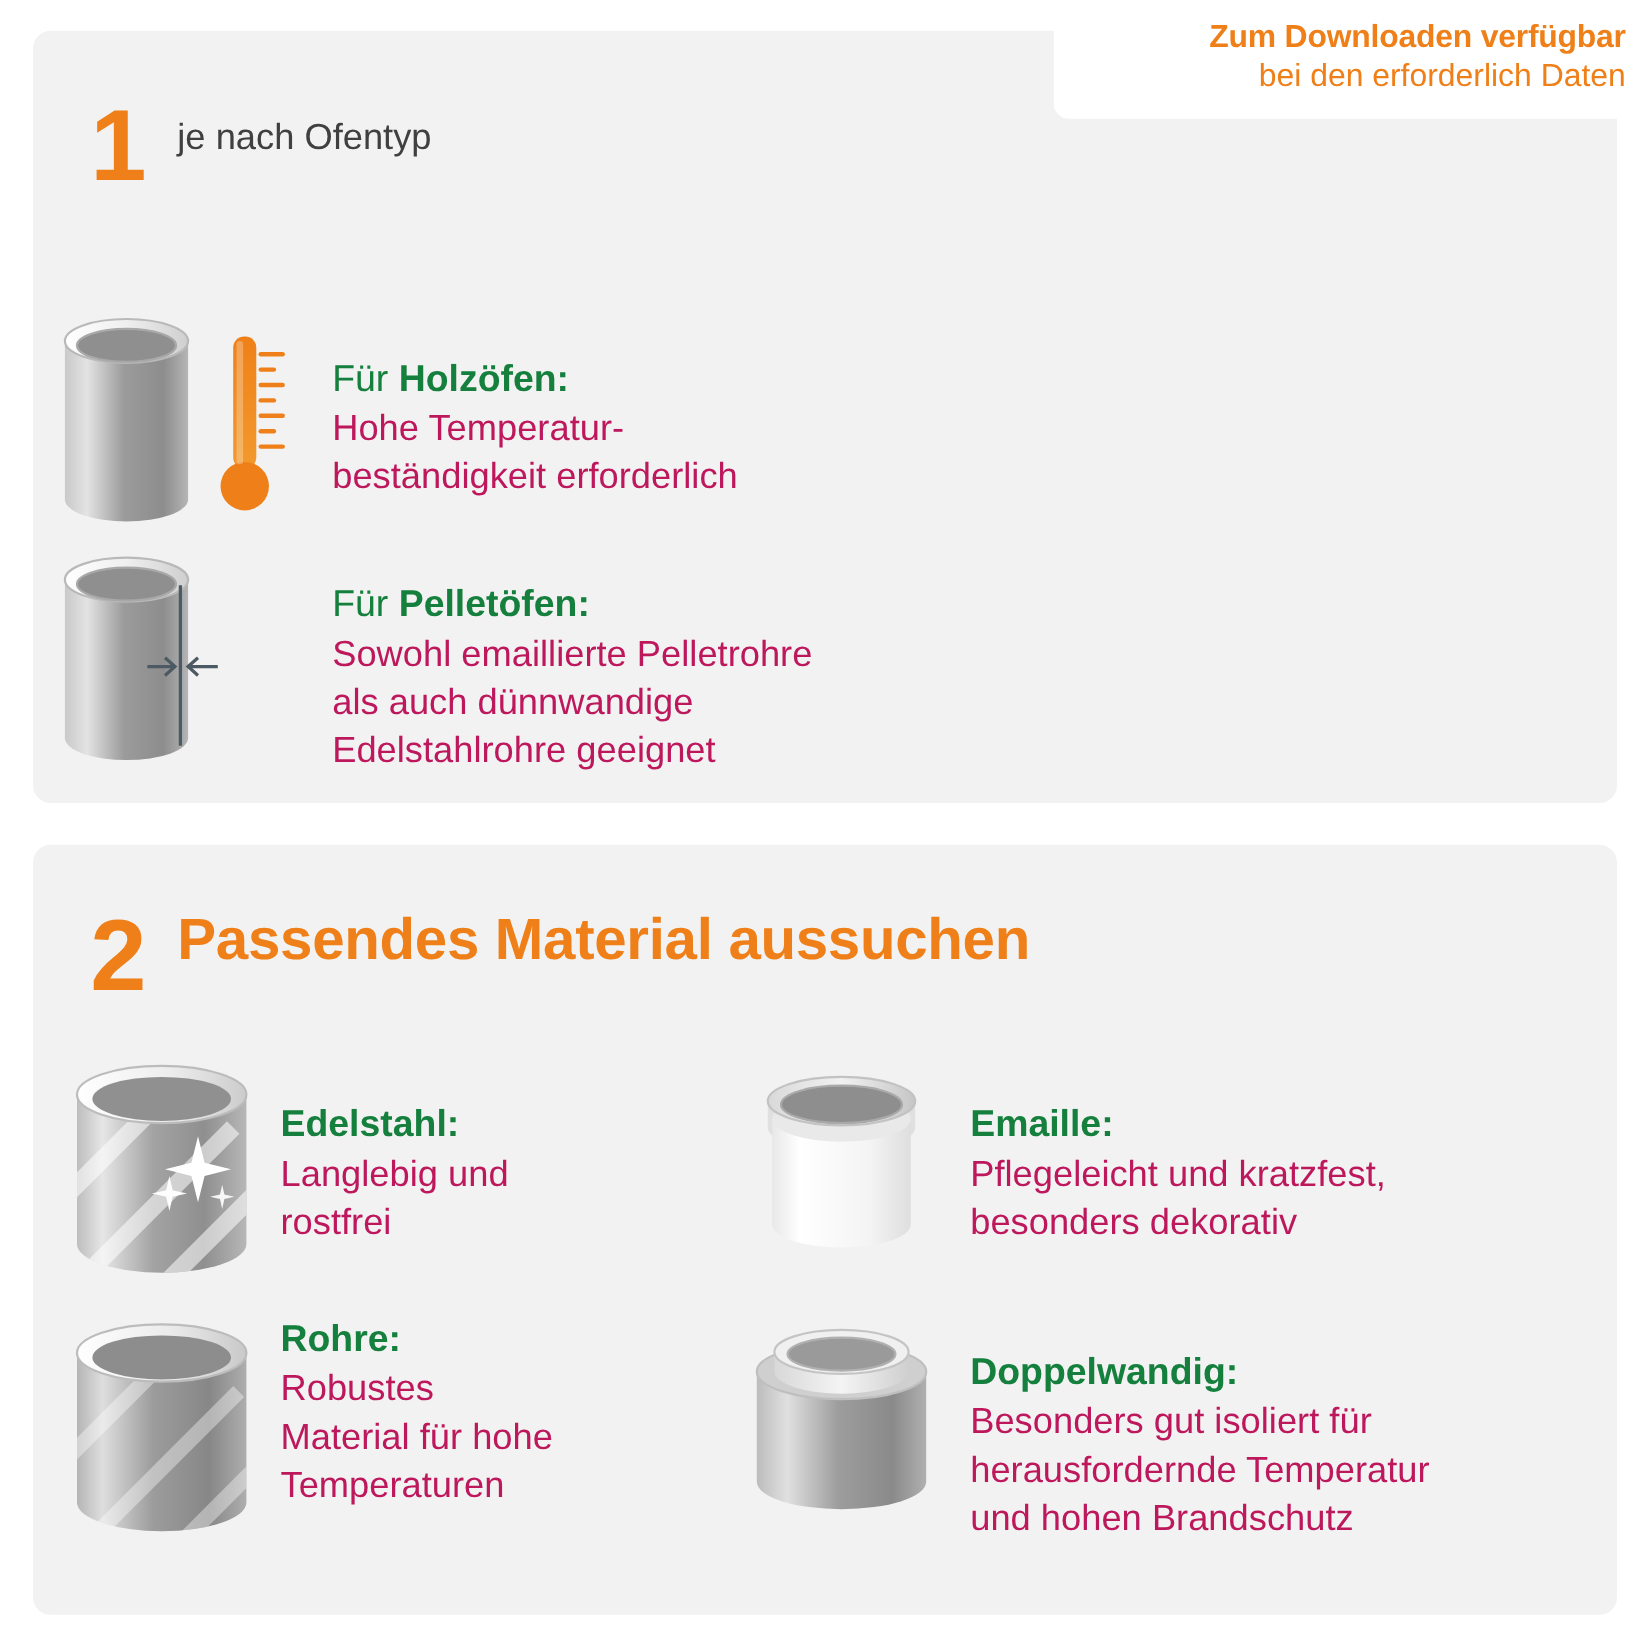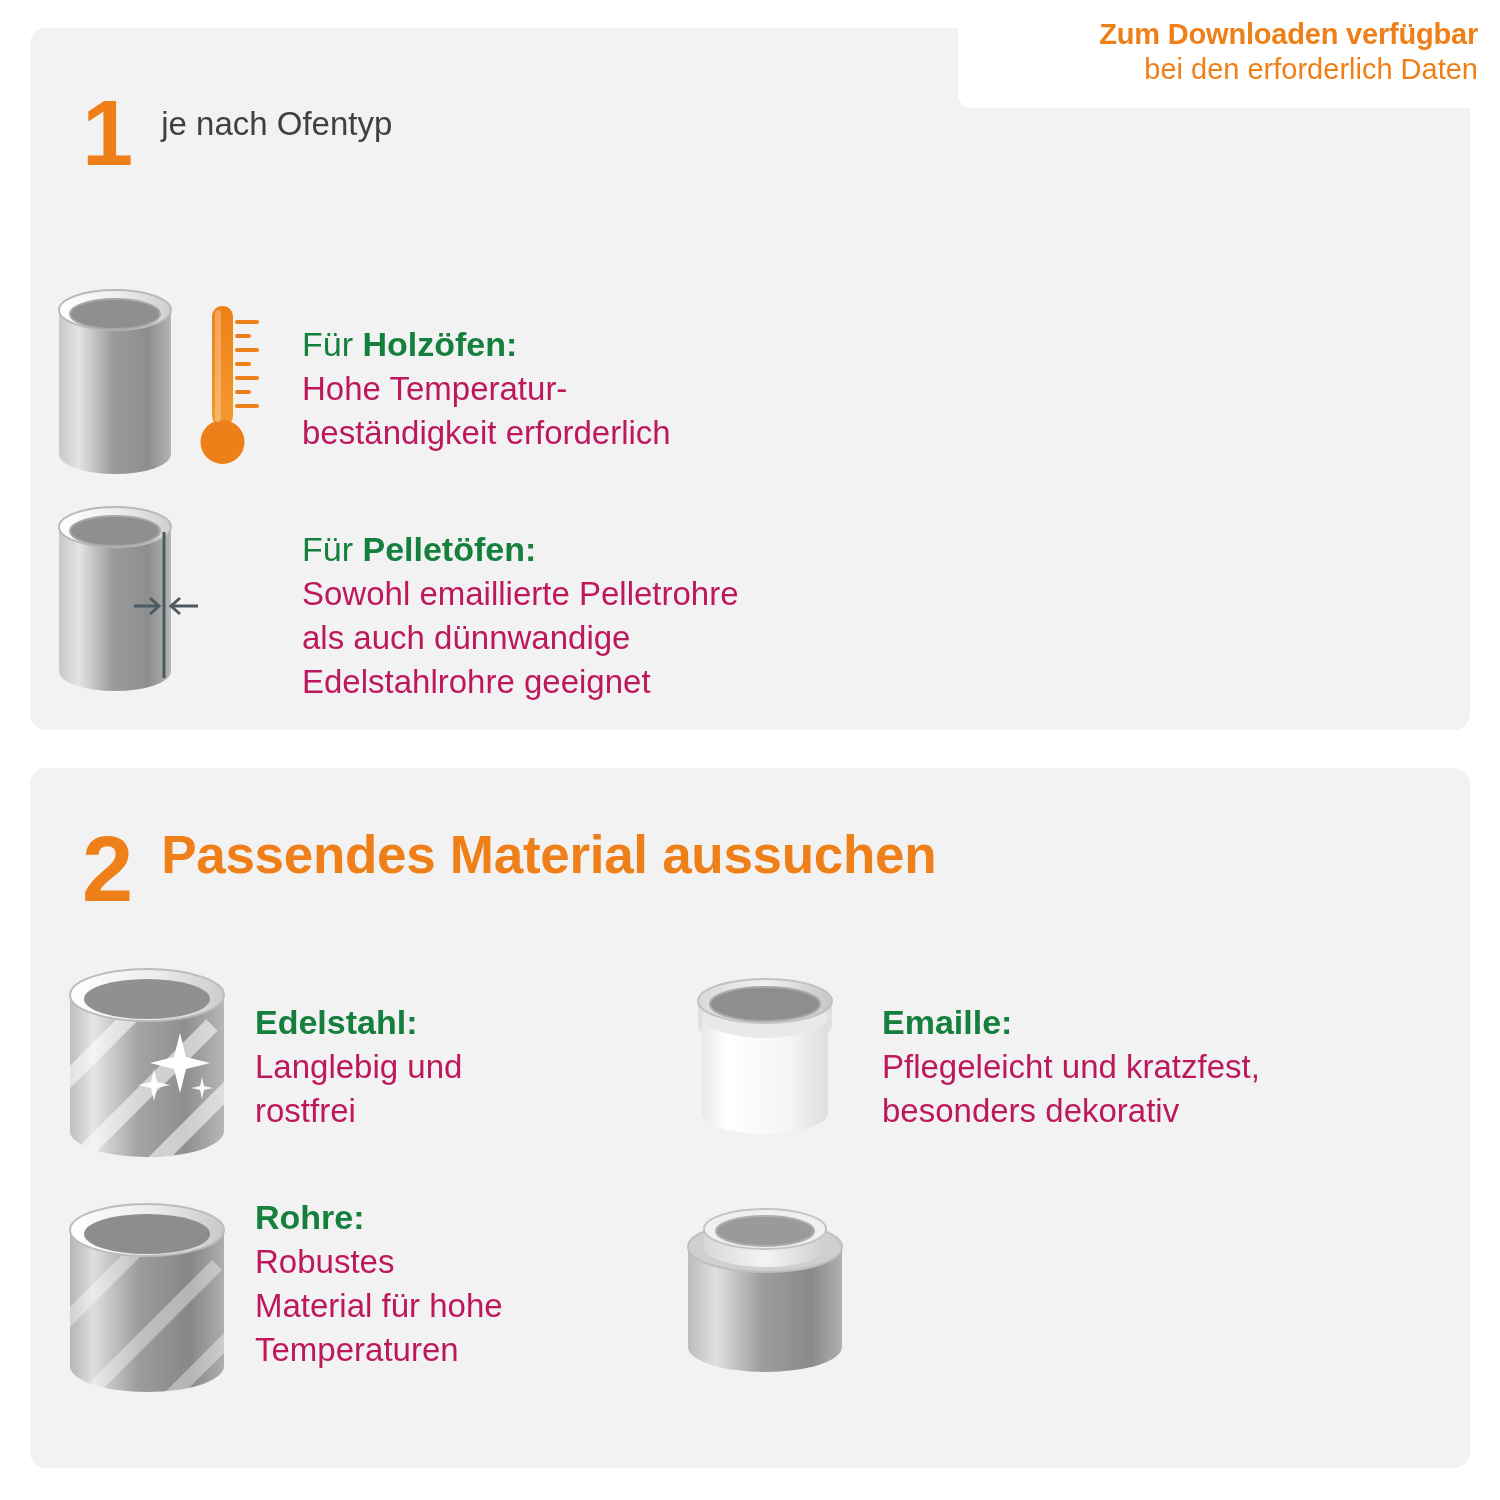--- a/index.html
+++ b/index.html
@@ -383,19 +383,27 @@
         </linearGradient>
       </defs>
       <path d="M8,52 L8,152 A77,25 0 0,0 162,152 L162,52 Z" fill="url(#gDo)"></path>
       <ellipse cx="85" cy="52" rx="77" ry="25" fill="#cfcfcf" stroke="#bfbfbf" stroke-width="2"></ellipse>
       <path d="M24,34 L24,52 A61,20 0 0,0 146,52 L146,34 Z" fill="url(#gDoIn)"></path>
       <ellipse cx="85" cy="34" rx="61" ry="20" fill="#f0f0f0" stroke="#c4c4c4" stroke-width="2"></ellipse>
       <ellipse cx="85" cy="36" rx="49" ry="15" fill="#9a9a9a"></ellipse>
       <ellipse cx="85" cy="36" rx="49" ry="15" fill="none" stroke="#b0b0b0" stroke-width="2"></ellipse>
     </svg>
   </div>
+  <div id="s2-text-dopp" style="position:absolute;">
+    <div class="item-title">
+      <b>Doppelwandig:</b>
+    </div>
+    <div class="item-body" style="white-space:pre-line;">Besonders gut isoliert für
+herausfordernde Temperatur
+und hohen Brandschutz</div>
+  </div>
 
   <div class="banner">
     <div class="line1">Zum Downloaden verfügbar</div>
     <div class="line2">bei den erforderlich Daten</div>
   </div>
 
 </div>
 
 </body></html>

